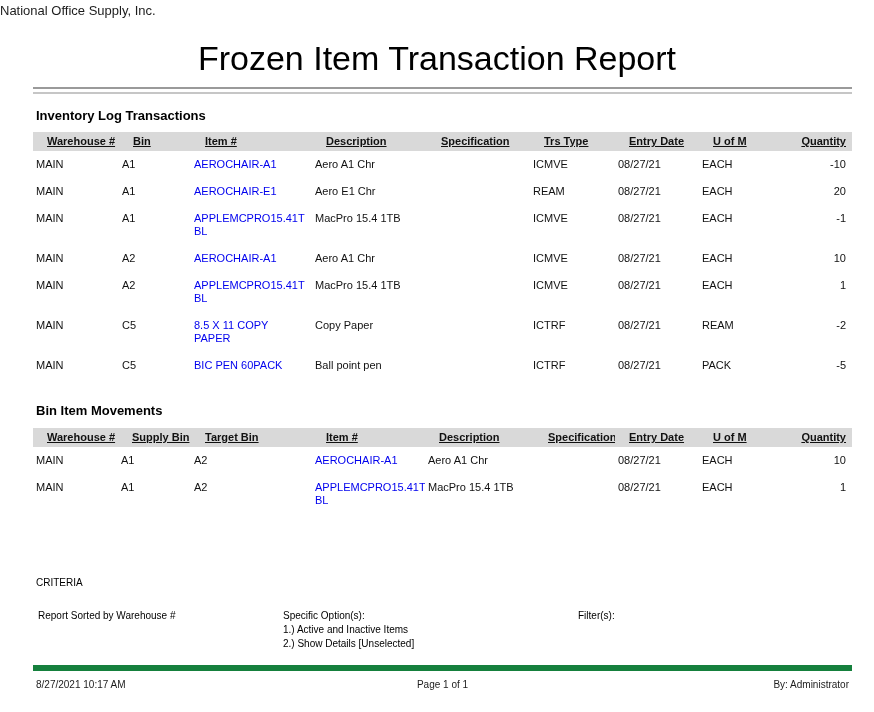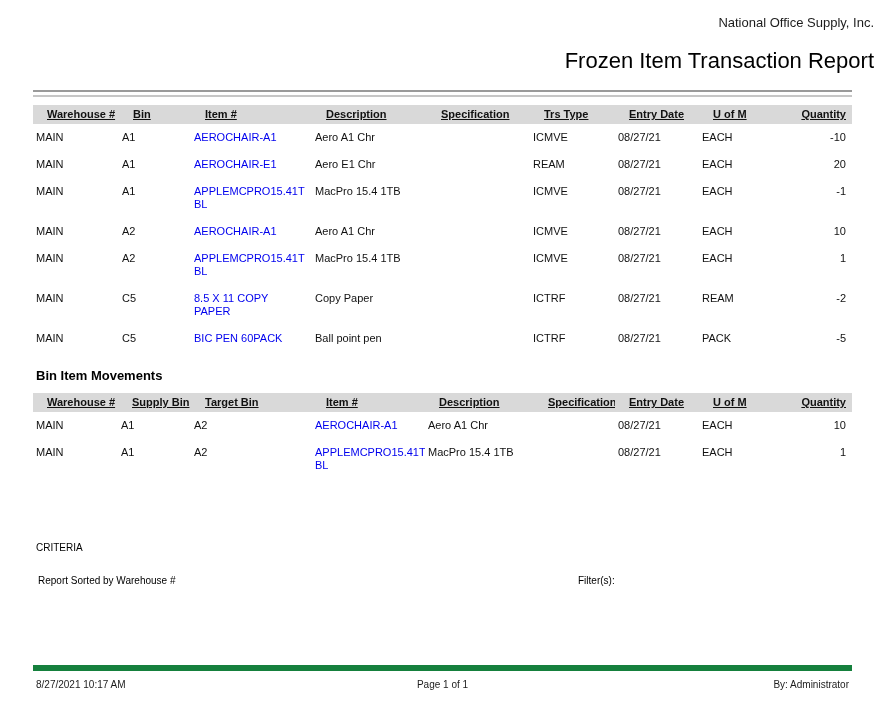--- a/index.html
+++ b/index.html
@@ -6,51 +6,51 @@
   .page {
     position: relative;
     width: 874px;
     height: 712px;
     background: #fff;
     font-family: "Liberation Sans", sans-serif;
     color: #111;
     overflow: hidden;
   }
   .company {
-    padding-top: 15px;
-    text-align: right;
+    padding-top: 3px;
+    text-align: left;
     font-size: 13px;
     line-height: 15px;
     color: #1c1c1c;
   }
   .title {
-    margin-top: 16px;
-    text-align: right;
-    font-size: 22px;
+    margin-top: 25px;
+    text-align: center;
+    font-size: 34px;
     line-height: 30px;
     font-weight: 400;
     color: #000;
   }
   .double-line {
     margin: 14px 22px 0 33px;
     height: 3px;
     border-top: 2px solid #9a9a9a;
     border-bottom: 2px solid #c6c6c6;
   }
   .content { margin: 0 22px 0 33px; width: 819px; }
   .section-heading {
     margin: 0;
     padding-left: 3px;
     font-size: 13px;
     line-height: 16px;
     font-weight: bold;
     color: #000;
   }
   .sh1 { margin-top: 14px; }
-  .sh2 { margin-top: 16px; }
+  .sh2 { margin-top: 24px; }
   table {
     border-collapse: collapse;
     table-layout: fixed;
     width: 819px;
     font-size: 11px;
   }
   .t1 { margin-top: 8px; }
   .t2 { margin-top: 9px; }
   thead th {
     background: var(--header-bg, #d9d9d9);
@@ -115,20 +115,21 @@
 <body>
 
 <div class="page">
 
   <div class="company">National Office Supply, Inc.</div>
   <div class="title">Frozen Item Transaction Report</div>
   <div class="double-line"></div>
 
   <div class="content">
 
+    <h2 class="section-heading sh1">Inventory Log Transactions</h2>
     <table class="t1">
       <colgroup>
         <col style="width:86px">
           <col style="width:72px">
           <col style="width:121px">
         <col style="width:115px">
           <col style="width:103px">
           <col style="width:85px">
         <col style="width:84px">
           <col style="width:88px">
@@ -280,20 +281,25 @@
             <td>08/27/21</td>
             <td>EACH</td>
             <td class="num">1</td>
           </tr>
         </tbody>
     </table>
 
     <div class="criteria-label">CRITERIA</div>
     <div class="criteria-row">
       <span class="criteria-sorted">Report Sorted by Warehouse #</span>
+      <div class="criteria-options">
+        <div>Specific Option(s):</div>
+        <div>1.) Active and Inactive Items</div>
+        <div>2.) Show Details [Unselected]</div>
+      </div>
       <span class="criteria-filters">Filter(s):</span>
     </div>
 
   </div>
 
   <div class="footer">
     <div class="footer-row">
       <span>8/27/2021 10:17 AM</span>
       <span class="footer-center">Page 1 of 1</span>
       <span>By: Administrator</span>

